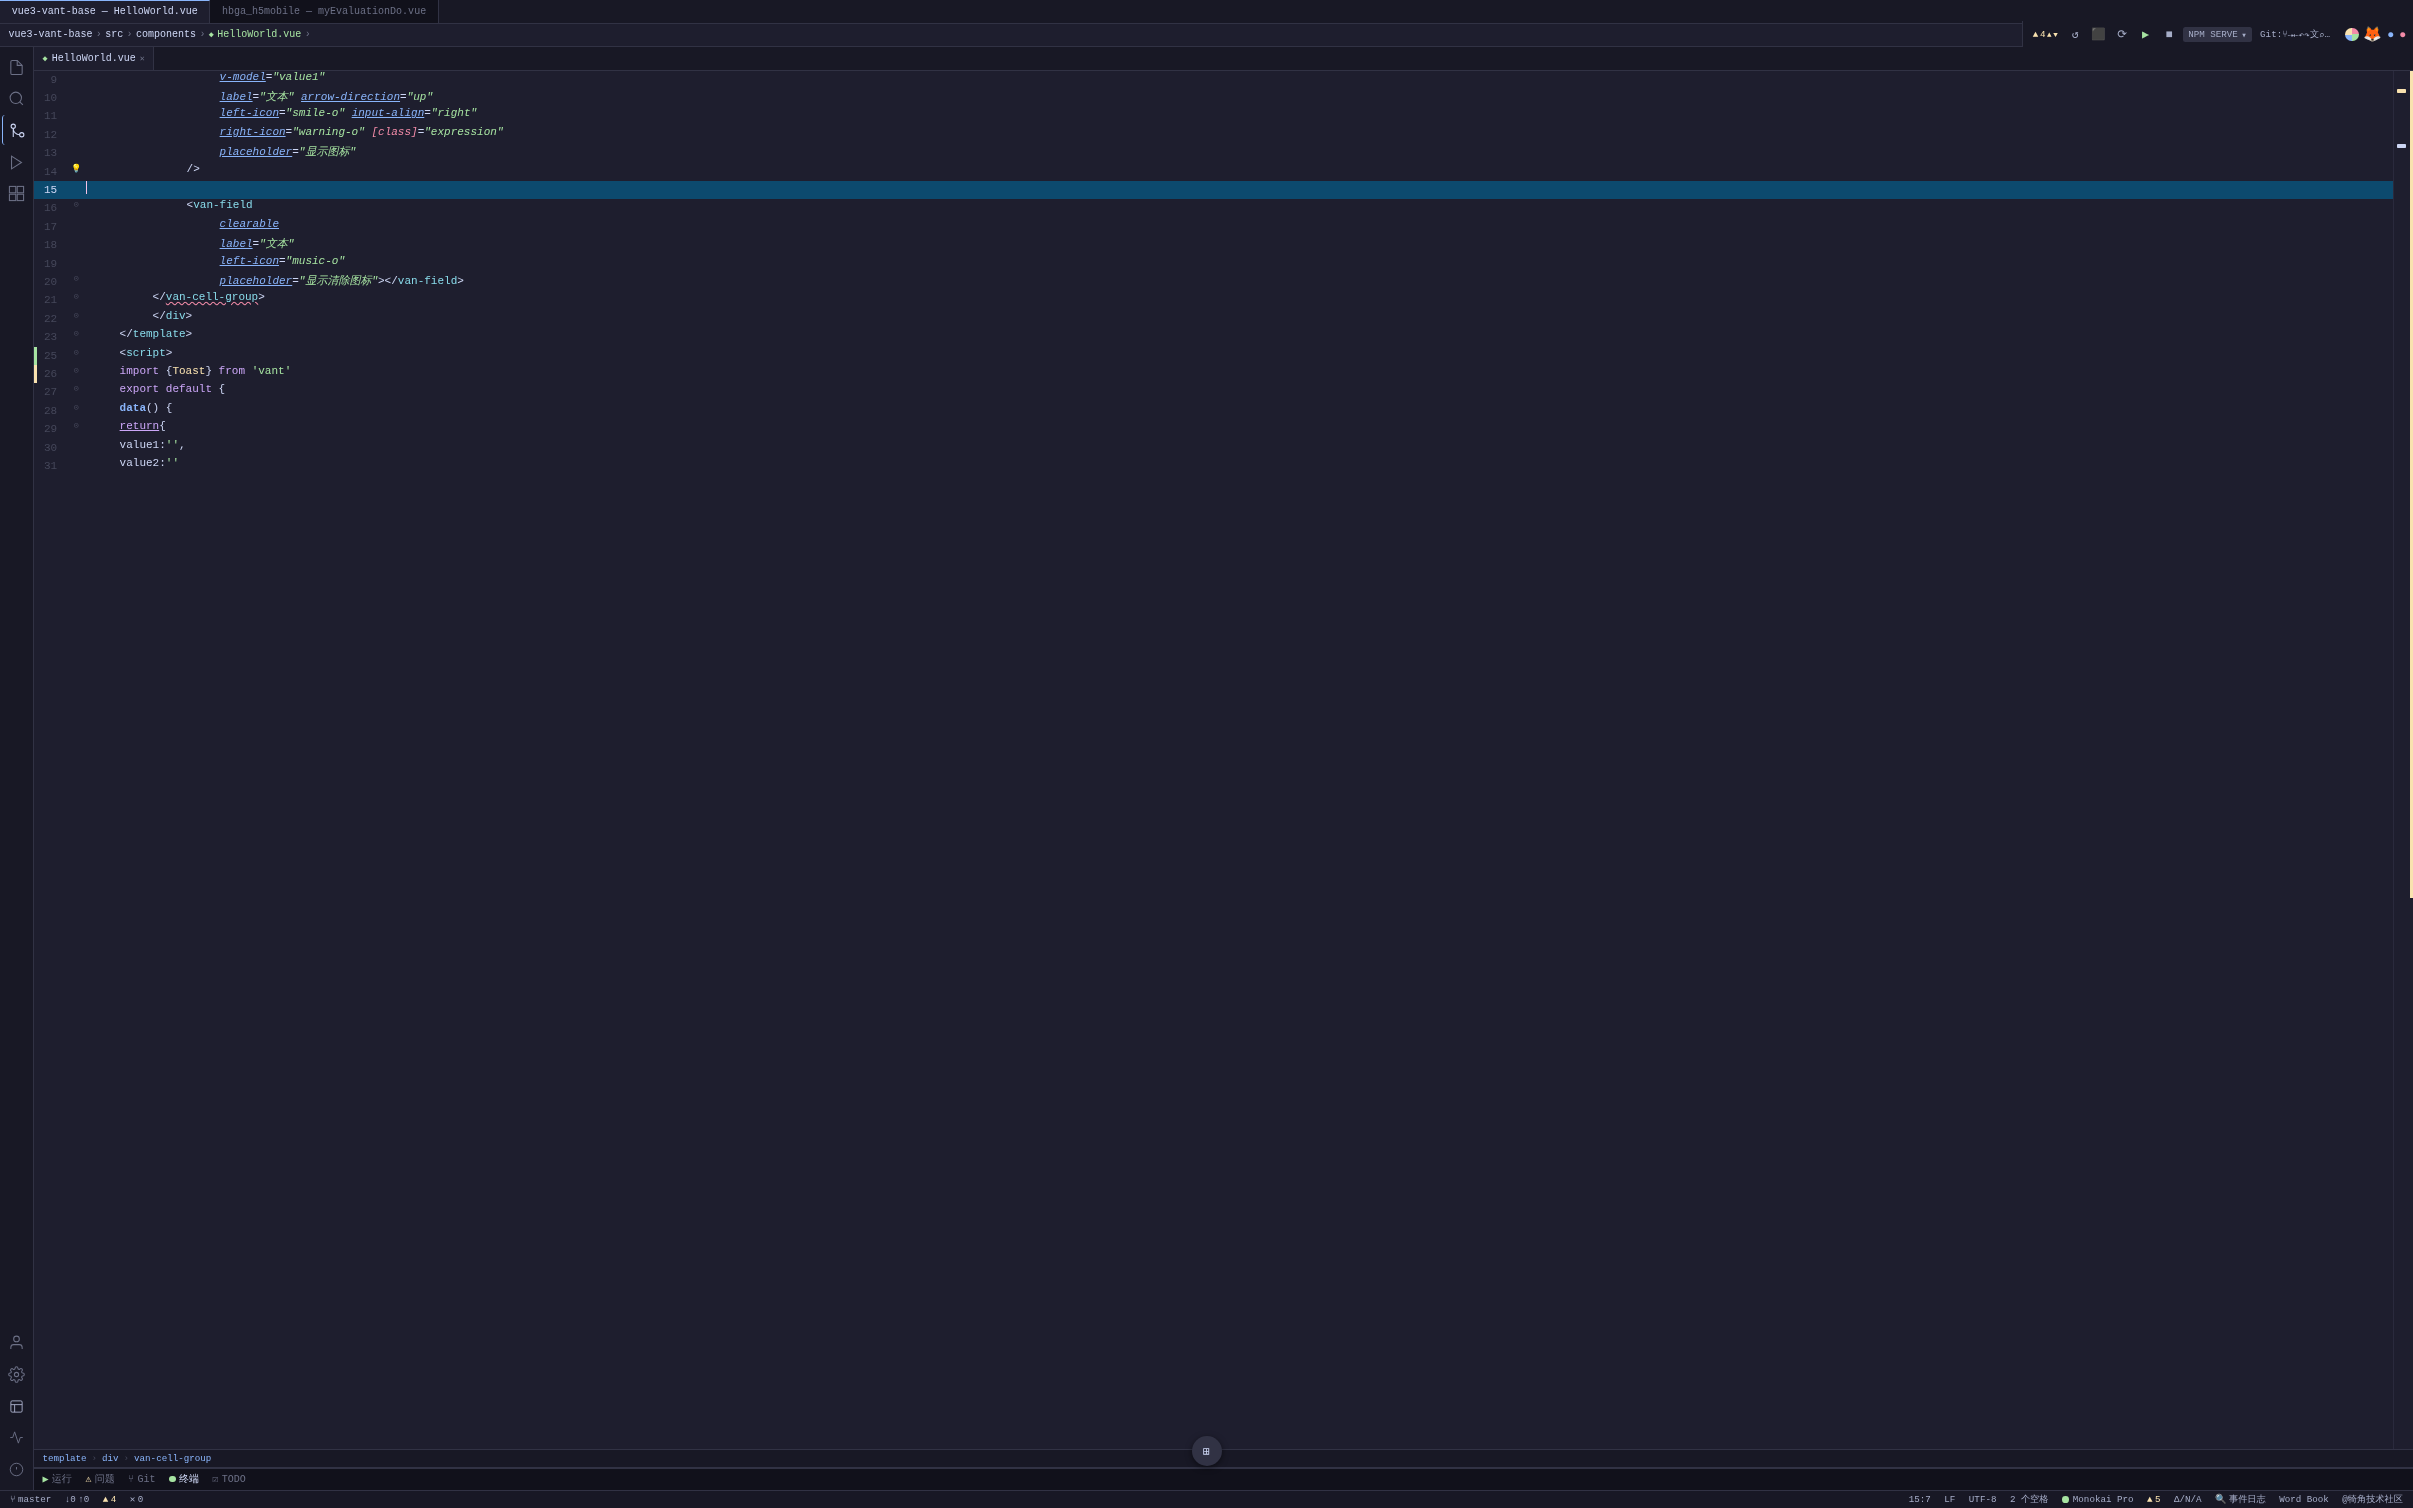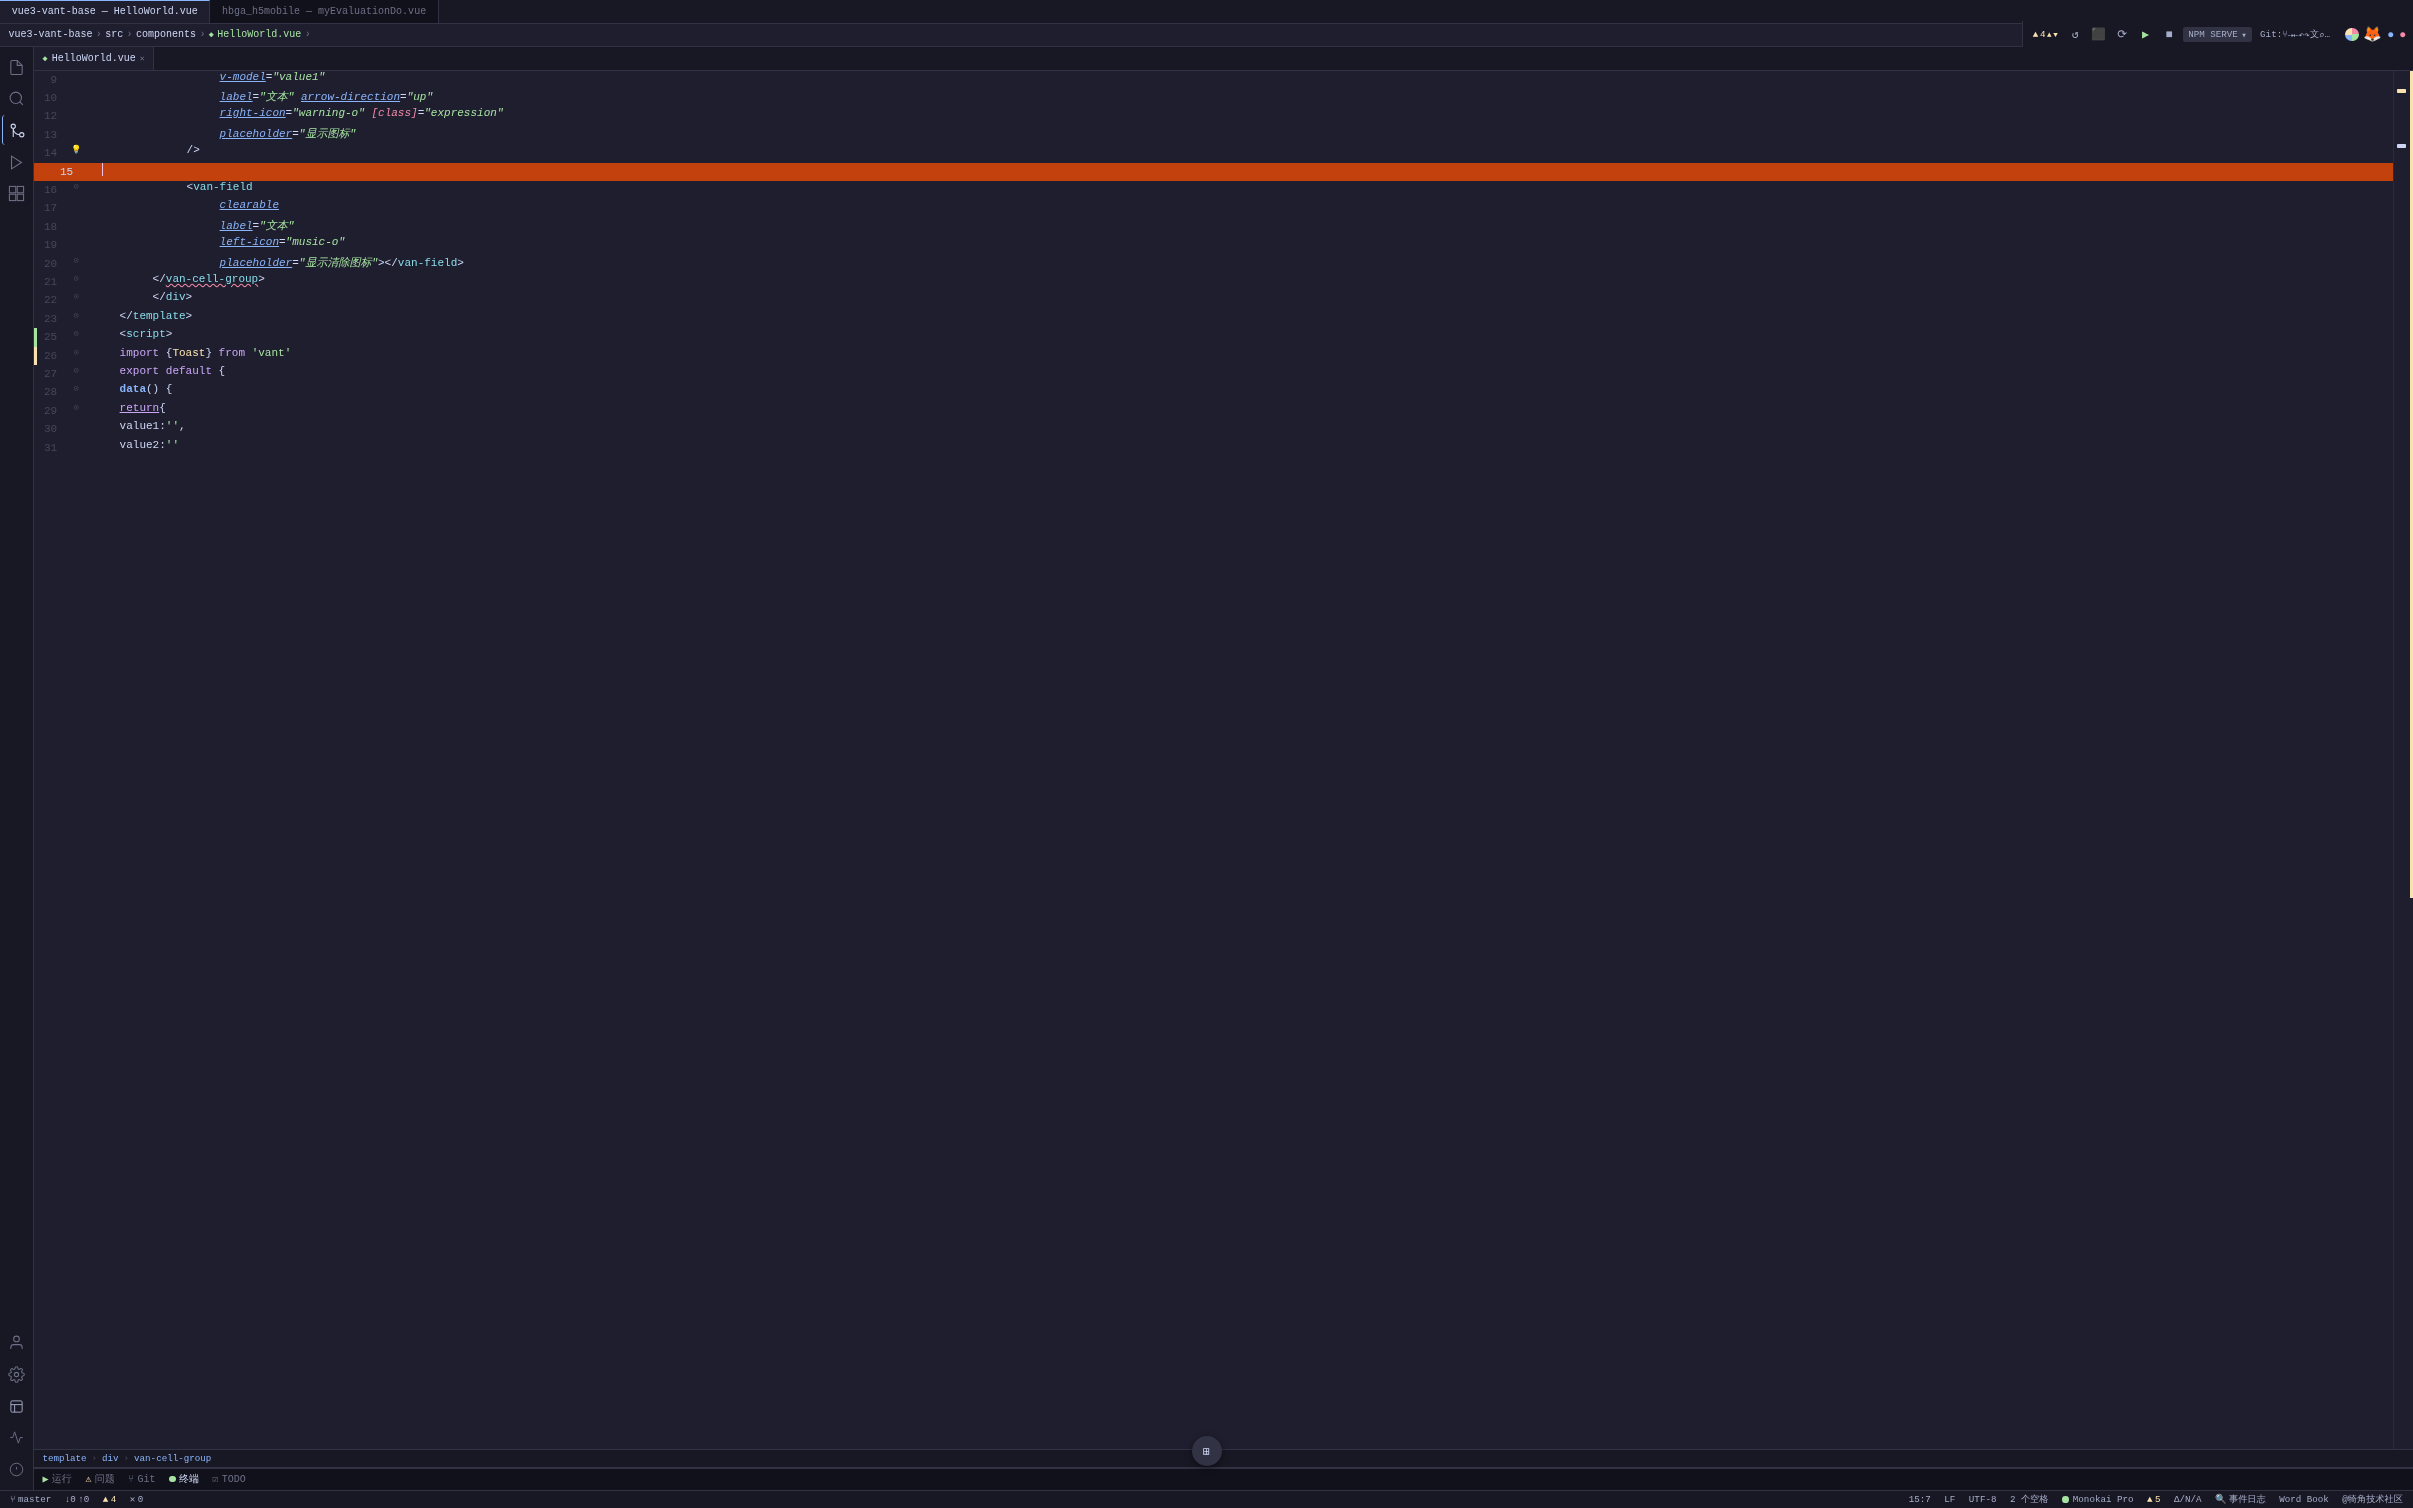--- a/index.html
+++ b/index.html
@@ -478,20 +478,28 @@
 
           <div class="line-wrapper">
             <div class="change-indicator"></div>
             <span class="line-num">10</span>
             <div class="line-indicator"></div>
             <div class="code-body">
               <span style="padding-left:134px;" class="c-italic c-attr">label</span><span class="c-plain">=</span><span class="c-string c-italic">"文本"</span><span class="c-plain"> </span><span class="c-italic c-attr">arrow-direction</span><span class="c-plain">=</span><span class="c-string c-italic">"up"</span>
             </div>
           </div>
 
+          <div class="line-wrapper">
+            <div class="change-indicator"></div>
+            <span class="line-num">11</span>
+            <div class="line-indicator"></div>
+            <div class="code-body">
+              <span style="padding-left:134px;" class="c-italic c-attr">left-icon</span><span class="c-plain">=</span><span class="c-string c-italic">"smile-o"</span><span class="c-plain"> </span><span class="c-italic c-attr">input-align</span><span class="c-plain">=</span><span class="c-string c-italic">"right"</span>
+            </div>
+          </div>
 
           <div class="line-wrapper">
             <div class="change-indicator"></div>
             <span class="line-num">12</span>
             <div class="line-indicator"></div>
             <div class="code-body">
               <span style="padding-left:134px;" class="c-italic c-attr">right-icon</span><span class="c-plain">=</span><span class="c-string c-italic">"warning-o"</span><span class="c-plain"> </span><span class="c-red c-italic">[class]</span><span class="c-plain">=</span><span class="c-string c-italic">"expression"</span>
             </div>
           </div>
 
@@ -506,21 +514,21 @@
 
           <div class="line-wrapper">
             <div class="change-indicator"></div>
             <span class="line-num">14</span>
             <div class="line-indicator" style="color:#f9e2af;">💡</div>
             <div class="code-body">
               <span style="padding-left:101px;" class="c-plain">/&gt;</span>
             </div>
           </div>
 
-          <div class="line-wrapper" style="background:#c2410c;padding-left:16px;">
+          <div class="line-wrapper" style="background:#0c4a6e;">
             <div class="change-indicator"></div>
             <span class="line-num active-num">15</span>
             <div class="line-indicator"></div>
             <div class="code-body">
               <span class="cursor"></span>
             </div>
           </div>
 
           <div class="line-wrapper">
             <div class="change-indicator"></div>

